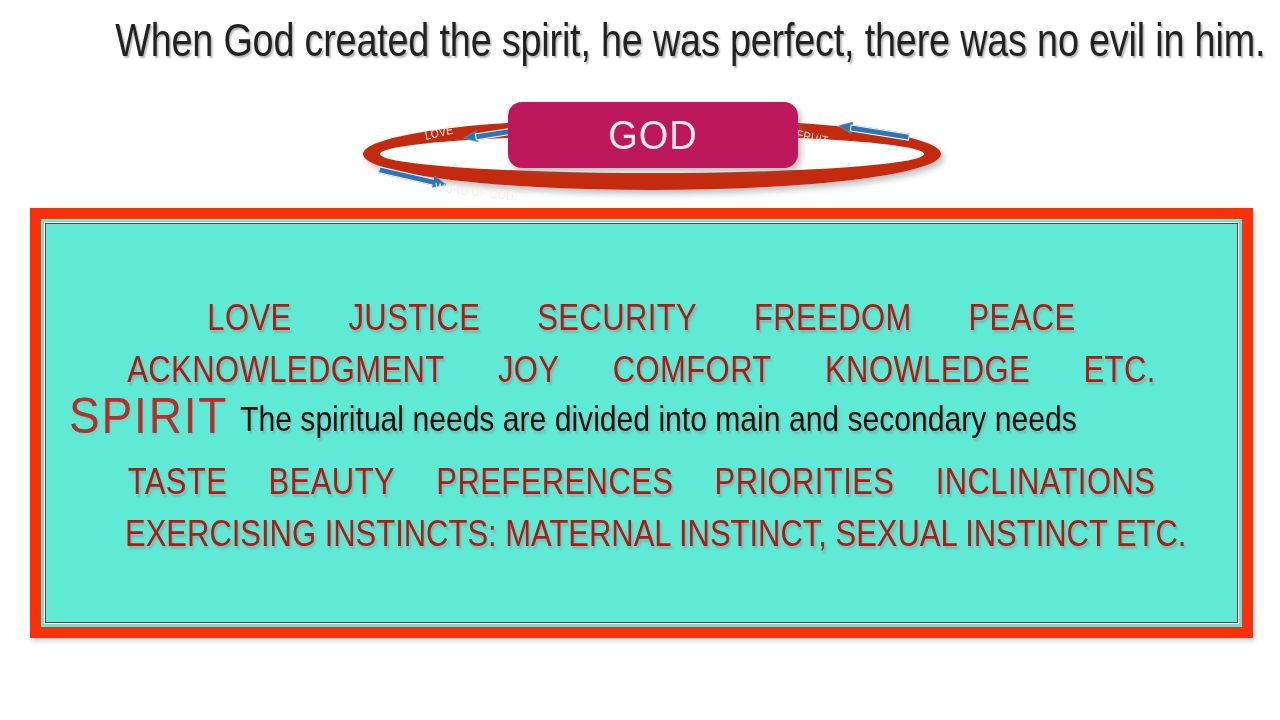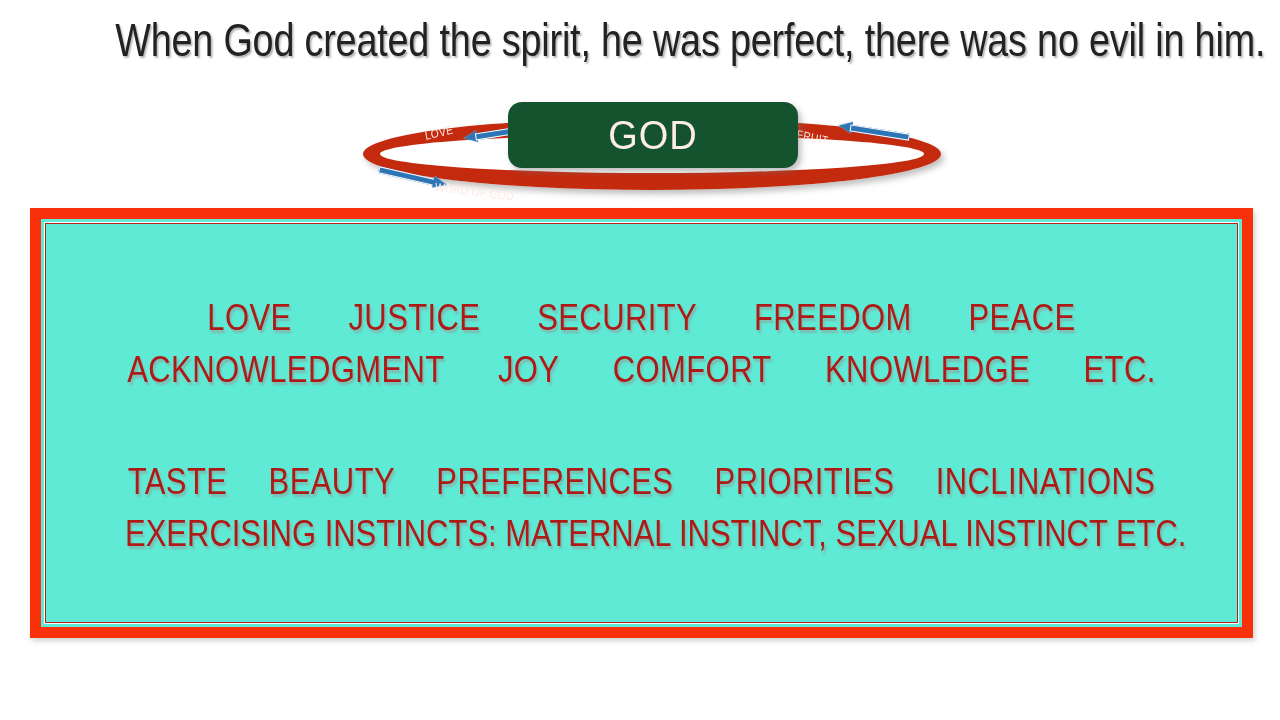--- a/index.html
+++ b/index.html
@@ -51,21 +51,21 @@
     border-radius: 50%;
     box-sizing: border-box;
     box-shadow: 3px 4px 6px rgba(110,110,110,0.45);
   }
   .god-box {
     position: absolute;
     left: 148px;
     top: 2px;
     width: 290px;
     height: 66px;
-    background: #14532d;
+    background: #be185d;
     border-radius: 14px;
     box-shadow: 3px 4px 6px rgba(110,110,110,0.45);
     display: flex;
     align-items: center;
     justify-content: center;
   }
   .god-label {
     font-family: "Liberation Sans Narrow", "Liberation Sans", sans-serif;
     font-size: 40px;
     color: #FDEDE8;
@@ -254,20 +254,24 @@
   <div class="panel-content">
 
     <div class="row row-1">
       <span>LOVE</span><span>JUSTICE</span><span>SECURITY</span><span>FREEDOM</span><span>PEACE</span>
     </div>
 
     <div class="row row-2">
       <span>ACKNOWLEDGMENT</span><span>JOY</span><span>COMFORT</span><span>KNOWLEDGE</span><span>ETC.</span>
     </div>
 
+    <div class="row-3">
+      <div class="spirit-word">SPIRIT</div>
+      <div class="needs-sentence">The spiritual needs are divided into main and secondary needs</div>
+    </div>
 
     <div class="row row-4">
       <span>TASTE</span><span>BEAUTY</span><span>PREFERENCES</span><span>PRIORITIES</span><span>INCLINATIONS</span>
     </div>
 
     <div class="row row-5">
       <span>EXERCISING INSTINCTS: MATERNAL INSTINCT, SEXUAL INSTINCT ETC.</span>
     </div>
 
   </div>

